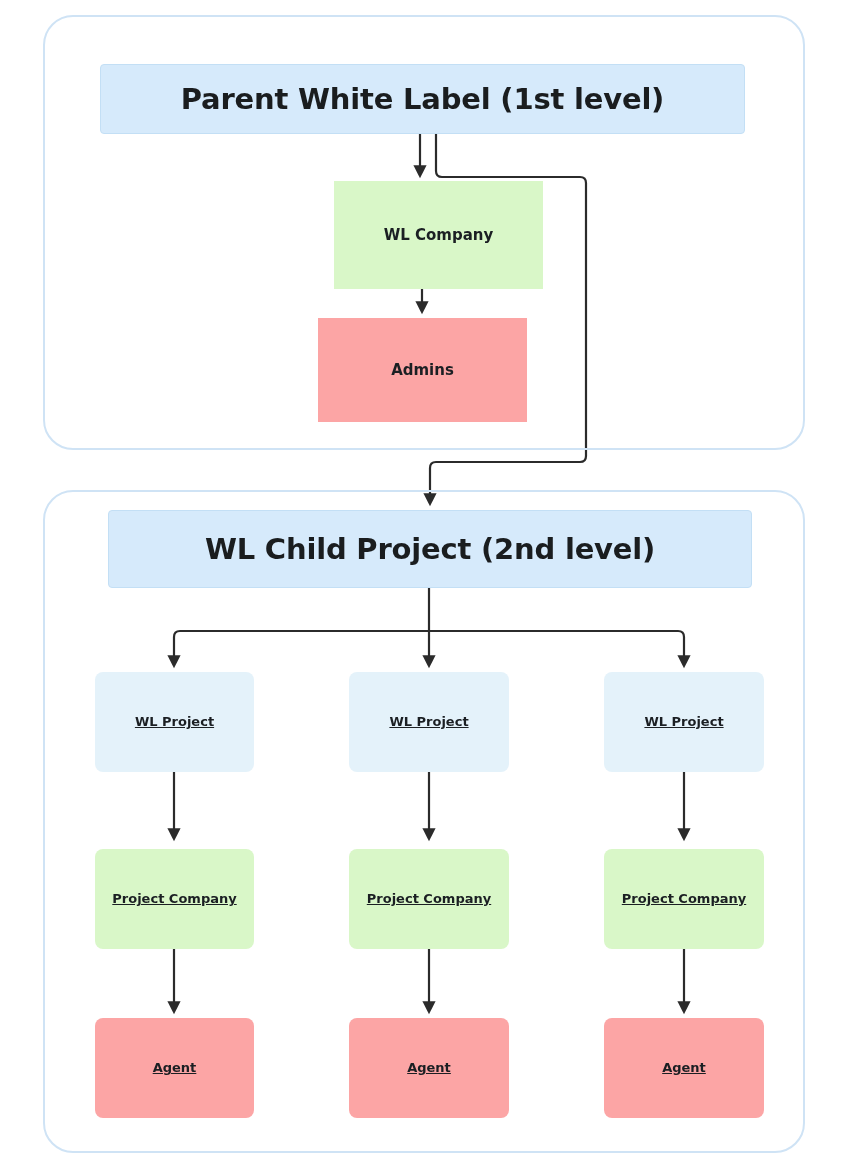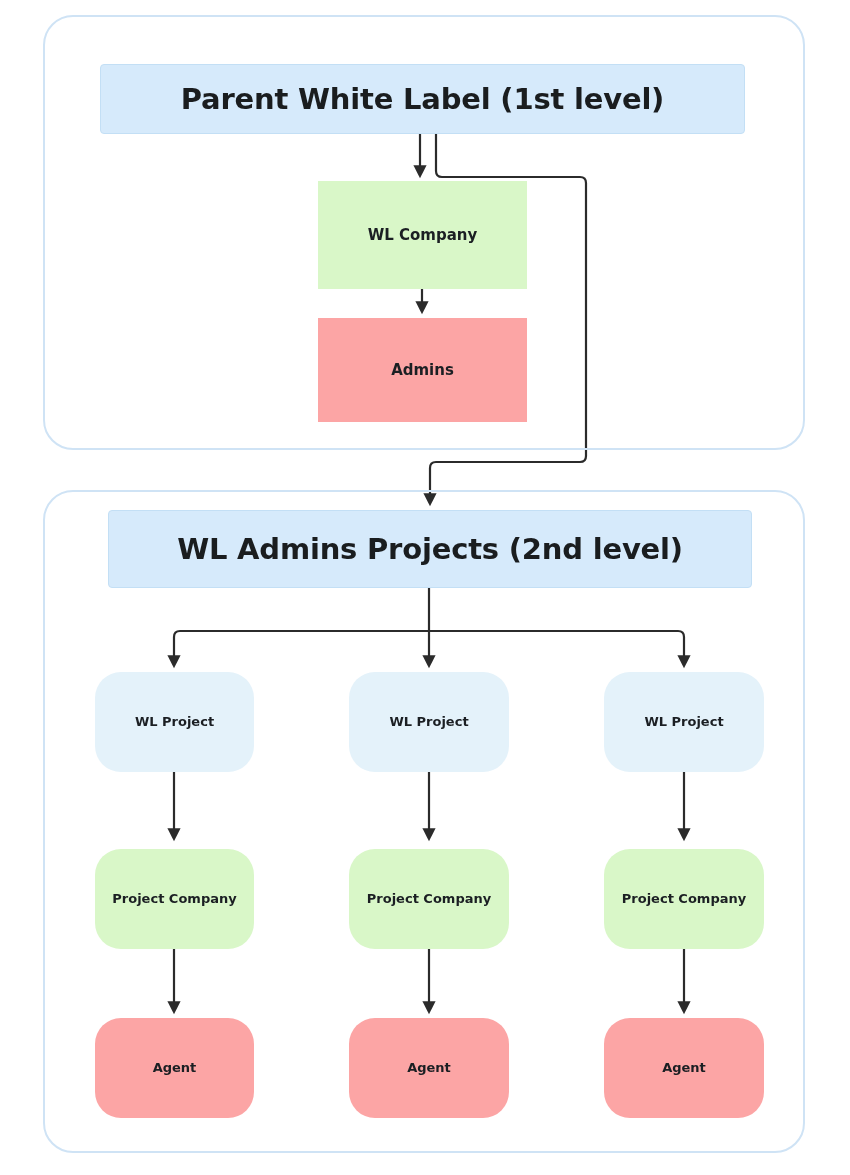--- a/index.html
+++ b/index.html
@@ -61,28 +61,29 @@
   
   .sq {
     border-radius: 0;
     font-weight: bold;
     font-size: 15px;
   }
   .green { background: #d9f7c8; }
   .grey  { background: #fca5a5; }
   .blue  { background: #e4f2fa; }
 
-  #node-wl-company { left: 318px; top: 181px; width: 209px; height: 108px; }
+  #node-wl-company { left: 334px; top: 181px; width: 209px; height: 108px; }
   #node-admins     { left: 318px; top: 318px; width: 209px; height: 104px; }
 
   
   .rnd {
-    border-radius: 26px;
+    border-radius: 8px;
     font-weight: bold;
     font-size: 13px;
+    text-decoration: underline;
   }
   .col1 { left: 95px;  width: 159px; }
   .col2 { left: 349px; width: 160px; }
   .col3 { left: 604px; width: 160px; }
 
   .row-project { top: 672px;  height: 100px; }
   .row-company { top: 849px;  height: 100px; }
   .row-agent   { top: 1018px; height: 100px; text-align: center; }
 
   
@@ -154,21 +155,21 @@
   <div class="cluster" id="cluster-parent"></div>
 
   <div class="node banner" id="banner-parent">Parent White Label (1st level)</div>
 
   <div class="node sq green" id="node-wl-company">WL Company</div>
 
   <div class="node sq grey" id="node-admins">Admins</div>
 
   <div class="cluster" id="cluster-child"></div>
 
-  <div class="node banner" id="banner-child">WL Admins Projects (2nd level)</div>
+  <div class="node banner" id="banner-child">WL Child Project (2nd level)</div>
 
   <div class="node rnd blue col1 row-project">WL Project</div>
   <div class="node rnd green col1 row-company">Project Company</div>
   <div class="node rnd grey col1 row-agent">Agent</div>
 
   <div class="node rnd blue col2 row-project">WL Project</div>
   <div class="node rnd green col2 row-company">Project Company</div>
   <div class="node rnd grey col2 row-agent">Agent</div>
 
   <div class="node rnd blue col3 row-project">WL Project</div>

